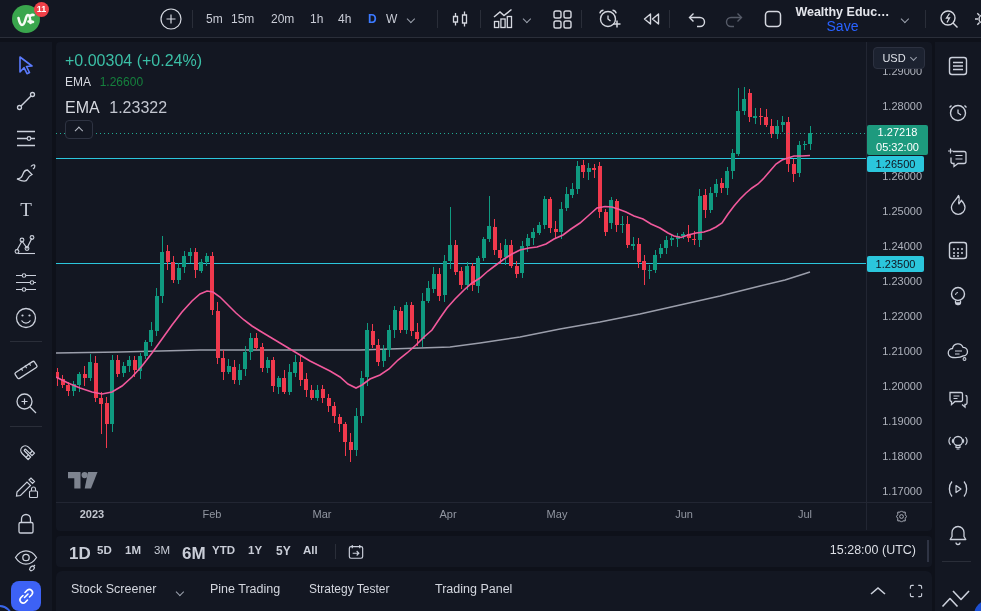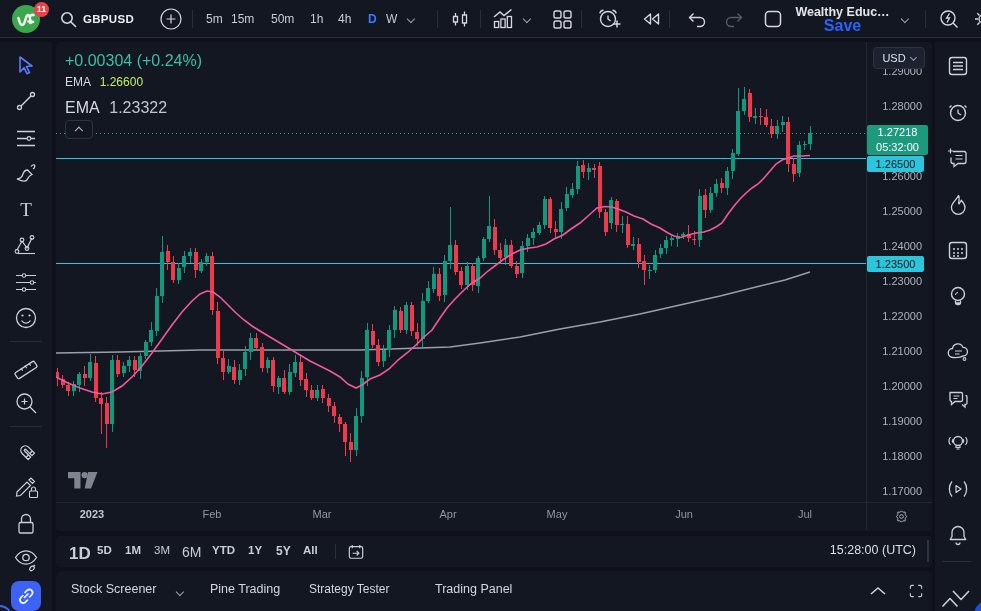--- a/index.html
+++ b/index.html
@@ -4,21 +4,21 @@
 html,body{width:981px;height:611px;overflow:hidden;background:#0e111a;font-family:"Liberation Sans",sans-serif;-webkit-font-smoothing:antialiased}
 .header{position:absolute;left:0;top:0;width:981px;height:38px;background:#131722;border-bottom:1px solid #2a2e39}
 .logocirc{position:absolute;left:12px;top:5px;width:28px;height:28px;border-radius:50%;background:#3aa64d;overflow:hidden}
 .badge{position:absolute;left:34px;top:2px;min-width:15px;height:15px;border-radius:9px;background:#ef4048;color:#fff;font-size:9px;font-weight:700;text-align:center;line-height:15px;padding:0 2px}
 .hitem{position:absolute;top:0;height:38px;display:flex;align-items:center;justify-content:center;gap:6px}
 .sym{font-size:11.5px;font-weight:700;color:#eceef2;letter-spacing:.3px}
 .vsep{position:absolute;top:10px;width:1px;height:18px;background:#2a2e39}
 .tf{position:absolute;top:12px;font-size:12px;color:#c9ccd6}
 .caret{position:absolute;top:16px;border:solid #9aa0ac;border-width:0 1.5px 1.5px 0;display:inline-block;padding:2.4px;transform:rotate(45deg)}
 .laytitle{position:absolute;left:790px;top:5px;width:105px;text-align:center;font-size:12.5px;font-weight:700;color:#e4e6ec;line-height:15px}
-.save{font-size:16px;color:#2962ff;font-weight:700;line-height:12px}
+.save{font-size:14px;color:#2962ff;font-weight:400;line-height:12px}
 .ltool{position:absolute;left:0;top:42px;width:52px;height:569px;background:#131722}
 .li{position:absolute;left:12px;width:28px;height:28px;display:flex;align-items:center;justify-content:center}
 .lsep{position:absolute;left:10px;width:32px;height:1px;background:#2a2e39}
 .rtool{position:absolute;left:935px;top:42px;width:46px;height:569px;background:#131722}
 .ri{position:absolute;left:9px;width:28px;height:26px;display:flex;align-items:center;justify-content:center}
 .pane{background:#131722;position:absolute}
 .chartpane{left:56px;top:42px;width:876px;height:489px;border-radius:4px;overflow:hidden}
 .pl{font-size:11px;fill:#aeb2bc;font-family:"Liberation Sans",sans-serif}
 .cylab{position:absolute;left:811px;width:57px;height:16px;background:#2bc6dc;border-radius:2px;color:#10141f;font-size:11px;text-align:center;line-height:16px}
 .btool{position:absolute;left:56px;top:536px;width:876px;height:31px;background:#131722;border-radius:4px}
@@ -26,37 +26,30 @@
 </style></head>
 <body>
 
 <div class="header">
   <div class="logo">
     <div class="logocirc"><svg width="28" height="28" viewBox="0 0 28 28">
           <path d="M6.5 13 q1.5 7 3.5 7 q2 0 3.5-5.5 q1.2-4.5 2.5-4.5 q2 0 2.5 8 M18 11 q2-1.5 3.5-1 M16.5 16.5 q2.5-.5 4.5 .5" stroke="#f6fbf4" stroke-width="2.6" fill="none" stroke-linecap="round"></path>
         </svg></div>
     <div class="badge">11</div>
   </div>
-  <div class="hitem" style="left:60px;width:80px;justify-content:flex-start">
-    <svg width="17" height="17" viewBox="0 0 17 17" fill="none" style="">
-        <circle cx="7" cy="7" r="5.2" stroke="#d5d8e0" stroke-width="1.6"></circle>
-        <line x1="11" y1="11" x2="15.5" y2="15.5" stroke="#d5d8e0" stroke-width="1.6" stroke-linecap="round"></line>
-      </svg>
-    <span class="sym">GBPUSD</span>
-  </div>
   <div class="hitem" style="left:158px;width:26px">
       <svg width="24" height="24" viewBox="0 0 24 24" fill="none" style="">
         <circle cx="12" cy="12" r="10" stroke="#d5d8e0" stroke-width="1.2"></circle>
         <path d="M12 7.5v9M7.5 12h9" stroke="#d5d8e0" stroke-width="1.2"></path>
       </svg>
     </div>
   <div class="vsep" style="left:192px"></div>
   <span class="tf" style="left:206px">5m</span>
   <span class="tf" style="left:231px">15m</span>
-  <span class="tf" style="left:271px">50m</span>
+  <span class="tf" style="left:271px">20m</span>
   <span class="tf" style="left:310px">1h</span>
   <span class="tf" style="left:338px">4h</span>
   <span class="tf" style="left:368px;color:#3b79ff;font-weight:700">D</span>
   <span class="tf" style="left:386px">W</span>
   <span class="caret" style="left:408px"></span>
   <div class="vsep" style="left:437px"></div>
   <div class="hitem" style="left:448px;width:24px">
       <svg width="22" height="22" viewBox="0 0 22 22" fill="none" style="">
         <path d="M6.5 5v3.5M6.5 17.5V14M4.5 8.5h4v5.5h-4zM15.5 3.5V7M15.5 18.5V15M13.5 7h4v8h-4z" stroke="#d5d8e0" stroke-width="1.3"></path>
       </svg>
@@ -544,41 +537,41 @@
       </g>
     </svg>
     <div style="position:absolute;left:811px;top:83px;width:61px;height:30px;background:#1d9a7e;border-radius:2px;text-align:center;color:#fff">
       <div style="font-size:11px;font-weight:400;line-height:15px">1.27218</div>
       <div style="font-size:11px;line-height:14px">05:32:00</div>
     </div>
     <div class="cylab" style="top:114px">1.26500</div>
     <div class="cylab" style="top:214px">1.23500</div>
     <div style="position:absolute;left:817px;top:5px;width:52px;height:22px;background:#1c2230;border:1px solid #2c3140;border-radius:4px;color:#dfe2e9;font-size:11px;display:flex;align-items:center;justify-content:center;gap:5px">USD<span style="border:solid #9aa0ac;border-width:0 1.4px 1.4px 0;display:inline-block;padding:2px;transform:rotate(45deg);margin-top:-2px"></span></div>
     <div style="position:absolute;left:9px;top:10px;font-size:16px;color:#3bbfa6">+0.00304 (+0.24%)</div>
-    <div style="position:absolute;left:9px;top:33px;font-size:12px;color:#d6d9e0">EMA <span style="color:#bef264;margin-left:6px">1.26600</span></div>
+    <div style="position:absolute;left:9px;top:33px;font-size:12px;color:#d6d9e0">EMA <span style="color:#15803d;margin-left:6px">1.26600</span></div>
     <div style="position:absolute;left:9px;top:57px;font-size:16px;color:#d6d9e0">EMA <span style="color:#c3c6d0;margin-left:6px">1.23322</span></div>
     <div style="position:absolute;left:9px;top:78px;width:28px;height:19px;border:1px solid #2e3342;border-radius:4px;background:#131722;display:flex;align-items:center;justify-content:center">
       <span style="border:solid #b9bdc8;border-width:0 1.5px 1.5px 0;display:inline-block;padding:2.4px;transform:rotate(-135deg);margin-top:2px"></span>
     </div>
     <svg width="30" height="17" viewBox="0 0 30 17" style="position:absolute;left:12px;top:430px;opacity:.8">
       <path d="M0 0H12.5V16.5H6.3V6.2H0Z" fill="#99a0ac"></path>
       <circle cx="16.6" cy="3.1" r="3.1" fill="#99a0ac"></circle>
       <path d="M20 0h9.5L23 16.5h-6.3z" fill="#99a0ac"></path>
     </svg>
     <svg width="15" height="15" viewBox="0 0 24 24" style="position:absolute;left:838px;top:467px">
       <path d="M12 3l2 2h4v4l2 3-2 3v4h-4l-2 2-2-2H6v-4l-2-3 2-3V5h4z" stroke="#a9adb8" stroke-width="1.6" fill="none"></path>
       <circle cx="12" cy="12" r="3" stroke="#a9adb8" stroke-width="1.6" fill="none"></circle>
     </svg>
   </div>
 <div class="btool">
     <span style="position:absolute;left:13px;top:8px;font-size:17px;font-weight:700;color:#c9cdd7">1D</span>
     <span style="position:absolute;left:41px;top:8px;font-size:11.5px;font-weight:700;color:#c9cdd7">5D</span>
     <span style="position:absolute;left:69px;top:8px;font-size:11.5px;font-weight:700;color:#c9cdd7">1M</span>
     <span style="position:absolute;left:98px;top:8px;font-size:11.5px;font-weight:400;color:#c9cdd7">3M</span>
-    <span style="position:absolute;left:126px;top:8px;font-size:14px;font-weight:400;color:#c9cdd7">6M</span>
+    <span style="position:absolute;left:126px;top:8px;font-size:17px;font-weight:700;color:#c9cdd7">6M</span>
     <span style="position:absolute;left:156px;top:8px;font-size:11.5px;font-weight:700;color:#c9cdd7">YTD</span>
     <span style="position:absolute;left:192px;top:8px;font-size:11.5px;font-weight:700;color:#c9cdd7">1Y</span>
     <span style="position:absolute;left:220px;top:8px;font-size:12px;font-weight:700;color:#c9cdd7">5Y</span>
     <span style="position:absolute;left:247px;top:8px;font-size:11.5px;font-weight:700;color:#c9cdd7">All</span>
     <div style="position:absolute;left:279px;top:8px;width:1px;height:15px;background:#2a2e39"></div>
     <svg width="20" height="20" viewBox="0 0 24 24" style="position:absolute;left:290px;top:6px">
       <rect x="4" y="5.5" width="16" height="14" rx="2" stroke="#cbd0db" stroke-width="1.4" fill="none"></rect>
       <path d="M7.5 3.5v4M16.5 3.5v4" stroke="#cbd0db" stroke-width="1.4"></path>
       <path d="M8 13.5h7M12.8 10.8l2.7 2.7-2.7 2.7" stroke="#cbd0db" stroke-width="1.3" fill="none"></path>
     </svg>

